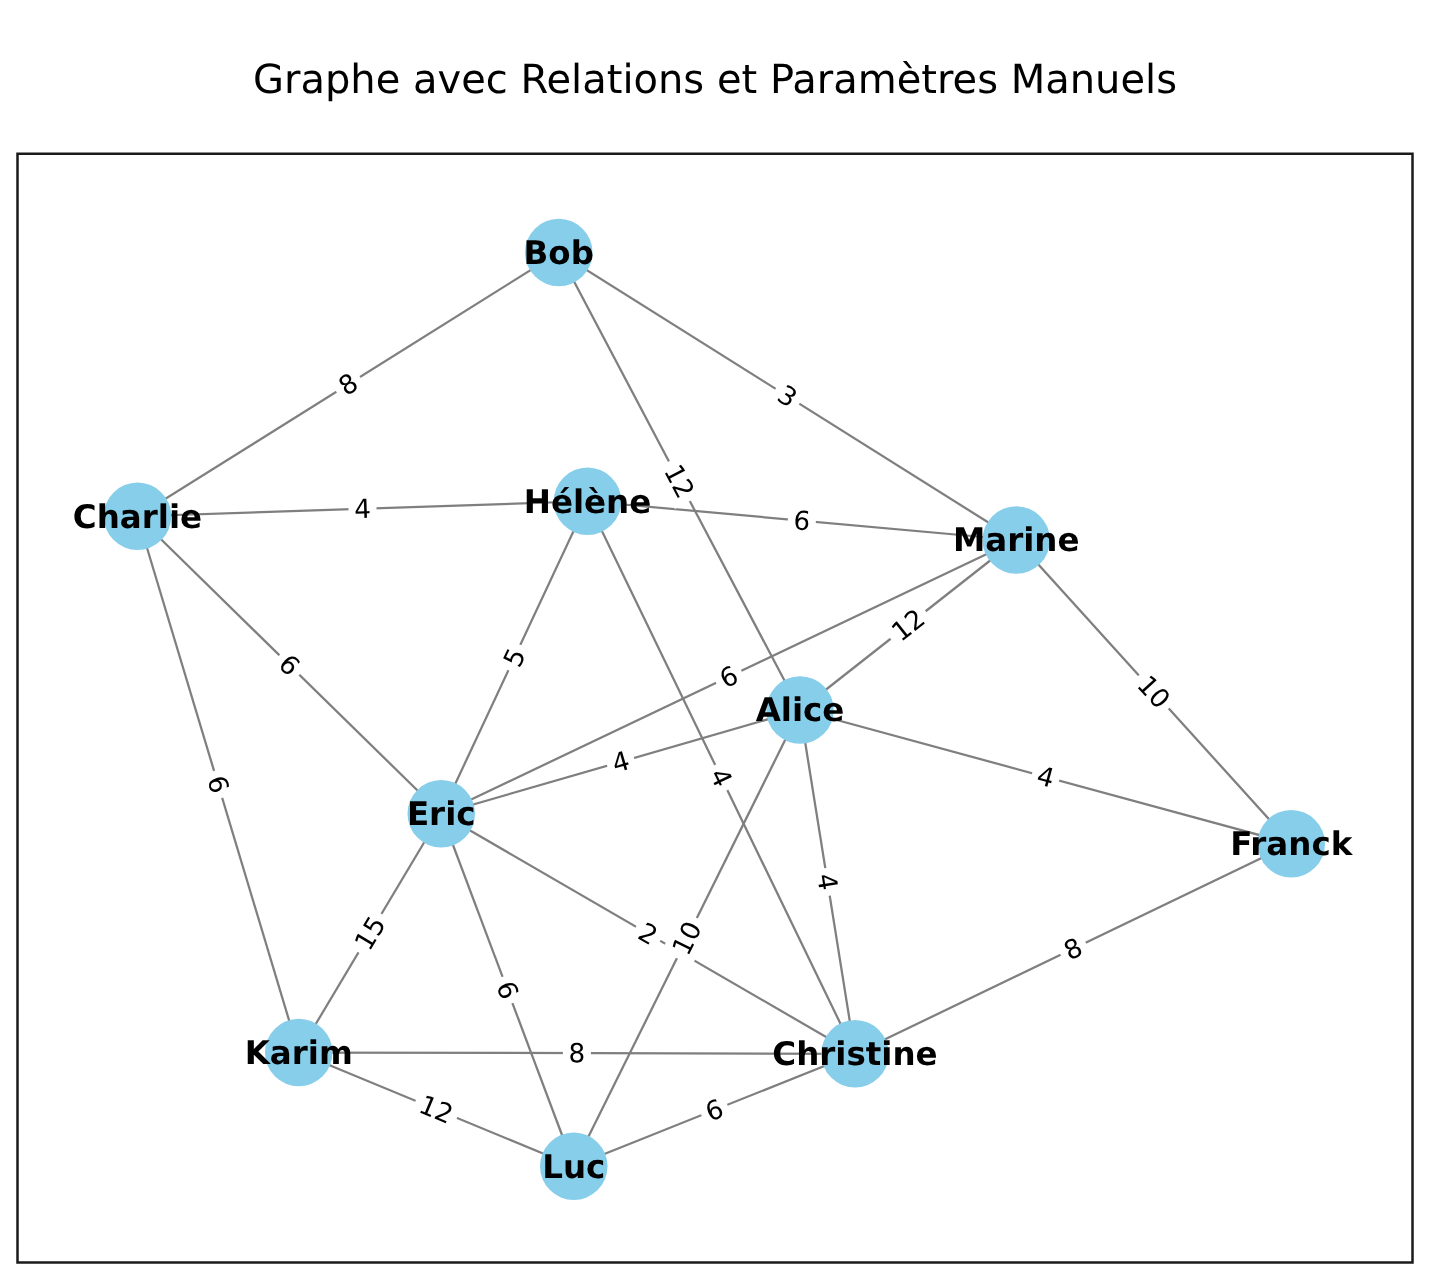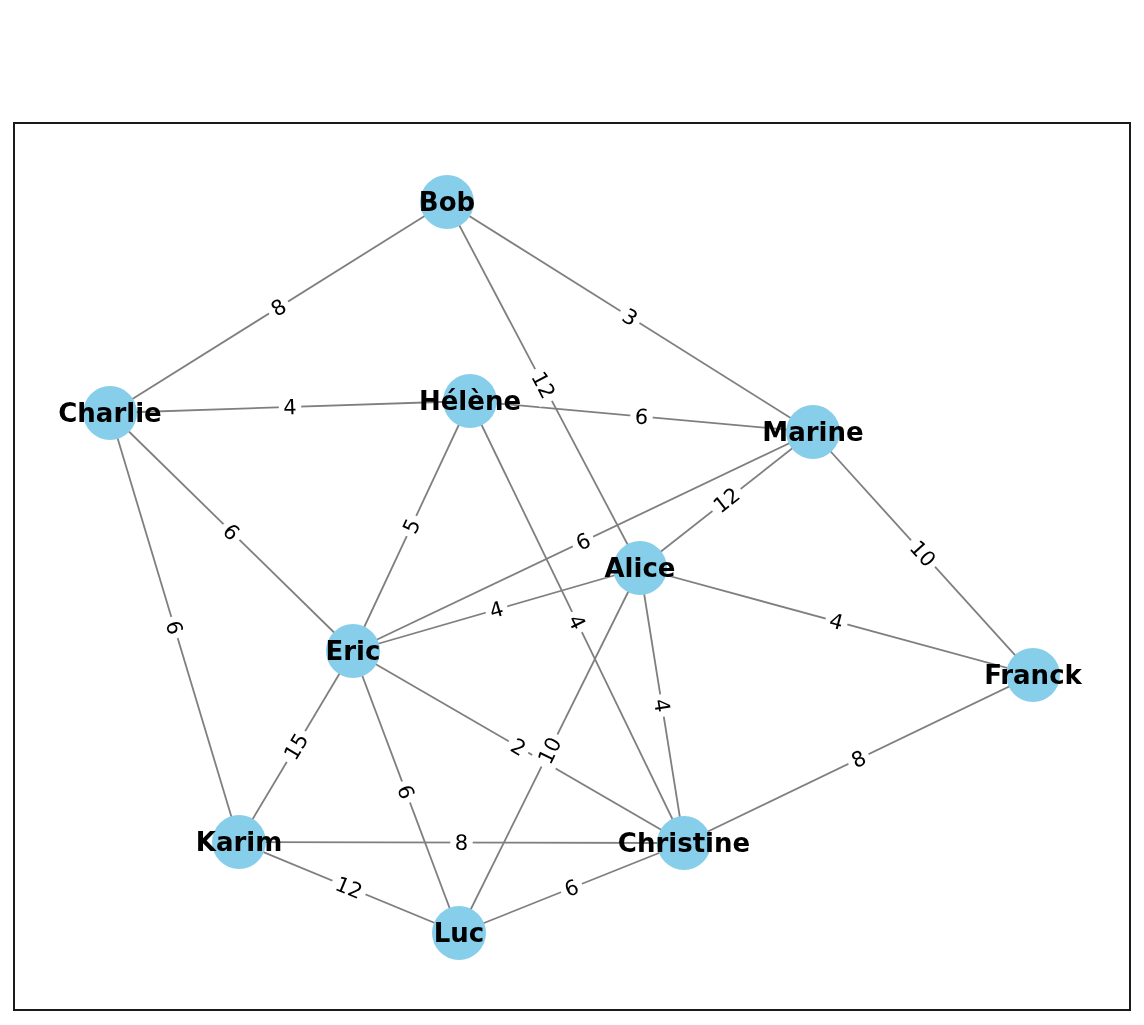--- a/index.html
+++ b/index.html
@@ -40,20 +40,21 @@
     font-family: "DejaVu Sans", sans-serif;
     font-size: 26px;
     font-weight: bold;
     fill: #000000;
   }
 </style>
 </head>
 <body>
 
 <div class="figure">
+  <div class="figure-title">Graphe avec Relations et Paramètres Manuels</div>
   <svg id="graph" class="graph-svg" xmlns="http://www.w3.org/2000/svg" width="1144" height="1025" viewBox="0 0 1144 1025">
       <rect x="14" y="123" width="1116" height="887" fill="none" stroke="#1a1a1a" stroke-width="2"></rect>
       <line x1="447" y1="202" x2="110" y2="413" stroke="#7f7f7f" stroke-width="1.8" class="edge-line"></line>
       <line x1="447" y1="202" x2="813" y2="432" stroke="#7f7f7f" stroke-width="1.8" class="edge-line"></line>
       <line x1="447" y1="202" x2="640" y2="568" stroke="#7f7f7f" stroke-width="1.8" class="edge-line"></line>
       <line x1="110" y1="413" x2="470" y2="401" stroke="#7f7f7f" stroke-width="1.8" class="edge-line"></line>
       <line x1="110" y1="413" x2="353" y2="651" stroke="#7f7f7f" stroke-width="1.8" class="edge-line"></line>
       <line x1="110" y1="413" x2="239" y2="842" stroke="#7f7f7f" stroke-width="1.8" class="edge-line"></line>
       <line x1="470" y1="401" x2="813" y2="432" stroke="#7f7f7f" stroke-width="1.8" class="edge-line"></line>
       <line x1="470" y1="401" x2="353" y2="651" stroke="#7f7f7f" stroke-width="1.8" class="edge-line"></line>

